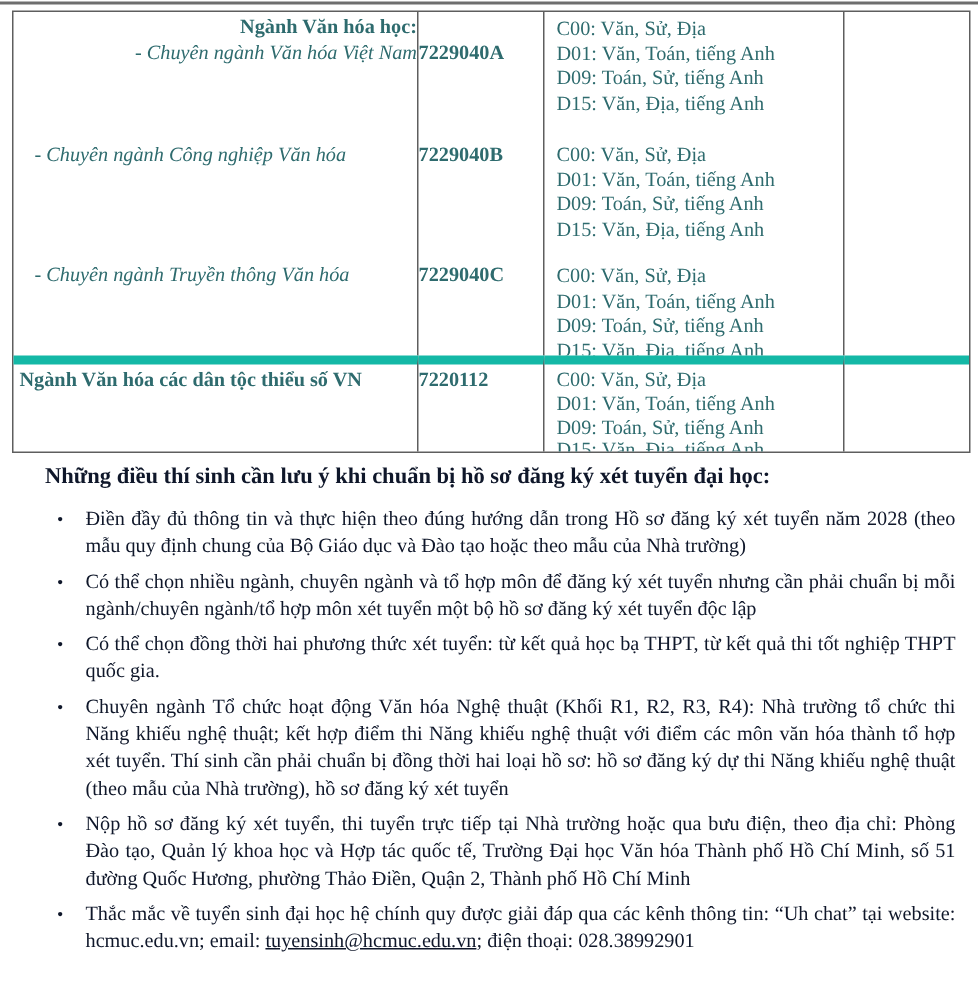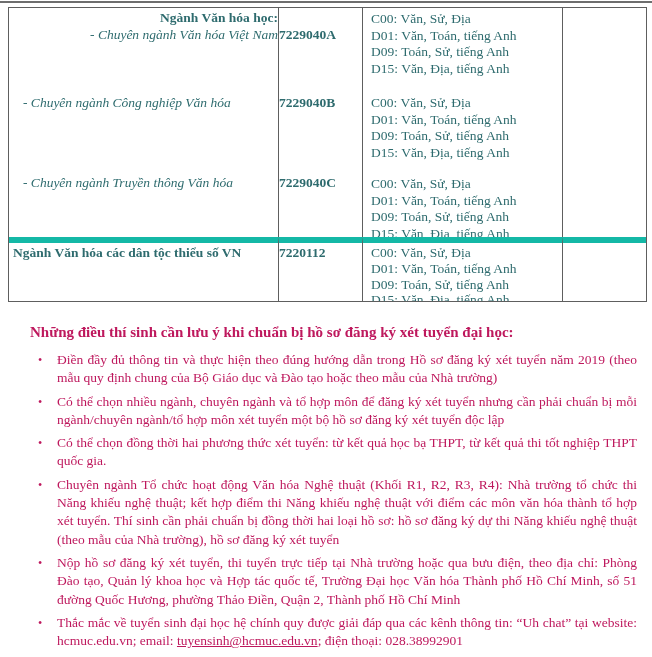--- a/index.html
+++ b/index.html
@@ -53,23 +53,23 @@
   .rB.c1, .rB.c2, .rB.c3 { padding-top: 1px; }
   .rC.c1, .rC.c2 { padding-top: 3px; }
   .rC.c3 { padding-top: 4px; }
   .rD.c1, .rD.c2, .rD.c3 { padding-top: 2px; }
   .rD.c3 div { line-height: 15.8px; }
   .rD.c1 { font-weight: bold; line-height: 16px; }
   
   .notes {
     position: absolute;
     left: 30px;
-    top: 322px;
+    top: 308px;
     width: 607px;
-    color: #be185d;
+    color: #0f172a;
   }
   .notes-heading {
     font-weight: bold;
     font-size: 15px;
     line-height: 20px;
   }
   .bullet-list { margin-top: 9px; }
   .bullet {
     display: flex;
     margin-bottom: 5px;
@@ -159,21 +159,21 @@
 
   </div>
 
   <div class="notes">
     <div class="notes-heading">Những điều thí sinh cần lưu ý khi chuẩn bị hồ sơ đăng ký xét tuyển đại học:</div>
 
     <div class="bullet-list">
 
       <div class="bullet">
         <span class="marker">•</span>
-        <span class="text">Điền đầy đủ thông tin và thực hiện theo đúng hướng dẫn trong Hồ sơ đăng ký xét tuyển năm 2019 (theo mẫu quy định chung của Bộ Giáo dục và Đào tạo hoặc theo mẫu của Nhà trường)</span>
+        <span class="text">Điền đầy đủ thông tin và thực hiện theo đúng hướng dẫn trong Hồ sơ đăng ký xét tuyển năm 2028 (theo mẫu quy định chung của Bộ Giáo dục và Đào tạo hoặc theo mẫu của Nhà trường)</span>
       </div>
 
       <div class="bullet">
         <span class="marker">•</span>
         <span class="text">Có thể chọn nhiều ngành, chuyên ngành và tổ hợp môn để đăng ký xét tuyển nhưng cần phải chuẩn bị mỗi ngành/chuyên ngành/tổ hợp môn xét tuyển một bộ hồ sơ đăng ký xét tuyển độc lập</span>
       </div>
 
       <div class="bullet">
         <span class="marker">•</span>
         <span class="text">Có thể chọn đồng thời hai phương thức xét tuyển: từ kết quả học bạ THPT, từ kết quả thi tốt nghiệp THPT quốc gia.</span>

